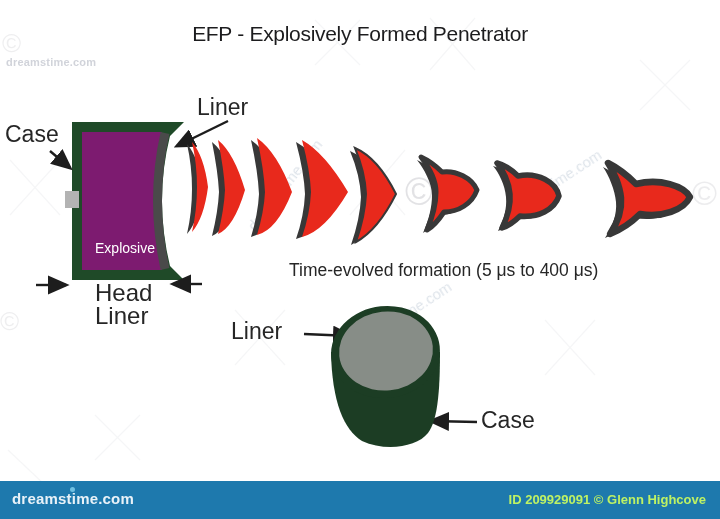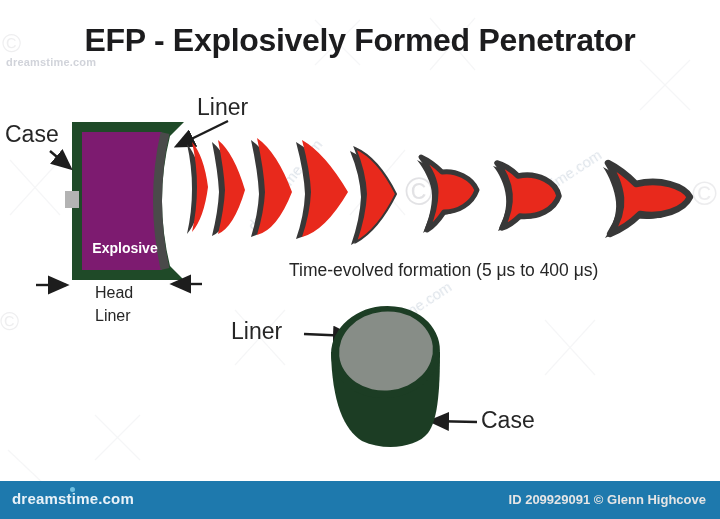--- a/index.html
+++ b/index.html
@@ -2,53 +2,53 @@
 <html style="--case-green: #1f4a28; --cylinder-green: #1c3d24; --explosive-purple: #7d1b70; --liner-gray: #4a4a4a; --detonator-gray: #b3b3b3; --projectile-red: #e8291c; --projectile-outline: #383838; --arrow-black: #1d1d1d; --footer-blue: #1e79ad; --cylinder-top-gray: #878d87;"><head>
 <meta charset="utf-8">
 <style>
   html,body{margin:0;padding:0;background:#fff;}
   .canvas{
     position:relative;width:720px;height:519px;overflow:hidden;background:#ffffff;
     font-family:"Liberation Sans",sans-serif;
   }
   .title{
     position:absolute;top:22px;left:0;width:720px;text-align:center;
-    font-size:32px;font-weight:700;color:#1c1c1e;letter-spacing:-0.3px;
+    font-size:21px;font-weight:400;color:#1c1c1e;letter-spacing:-0.3px;
   }
   .wm-small{
     position:absolute;top:56px;left:6px;font-size:11px;font-weight:700;
     color:#c9ccd4;opacity:.85;letter-spacing:.2px;
   }
   .label{
     position:absolute;color:#262626;font-weight:400;white-space:nowrap;
   }
   .lbl-case-left{top:121px;left:5px;font-size:23px;}
   .lbl-liner-top{top:94px;left:197px;font-size:23px;}
   .lbl-explosive{top:240px;left:84px;width:82px;text-align:center;
-    font-size:14px;color:#ffffff;font-weight:700;}
-  .lbl-headheight{top:281px;left:95px;font-size:16px;line-height:23px;}
+    font-size:14px;color:#ffffff;font-weight:400;}
+  .lbl-headheight{top:281px;left:95px;font-size:24px;line-height:23px;}
   .lbl-caption{top:260px;left:289px;font-size:17.5px;}
   .lbl-liner-cyl{top:318px;left:231px;font-size:23px;}
   .lbl-case-cyl{top:407px;left:481px;font-size:23px;}
   .illustration{position:absolute;top:0;left:0;}
   .footer{
     position:absolute;left:0;bottom:0;width:720px;height:38px;
     background:var(--footer-blue,#1e79ad);
   }
   .footer-brand{
     position:absolute;left:12px;top:9px;font-size:15px;font-weight:700;
     color:#e9f2f8;letter-spacing:.2px;
   }
   .footer-brand-dot{
     position:absolute;left:70px;top:6px;width:5px;height:5px;border-radius:50%;
     background:#6fc0e2;
   }
   .footer-credit{
     position:absolute;right:14px;top:11px;font-size:13px;font-weight:700;
-    color:#e5e5e5;
+    color:#bef264;
   }
 </style>
 </head>
 <body>
 
 <div class="canvas">
 
   <svg class="illustration" width="720" height="519" viewBox="0 0 720 519">
     <defs>
       <marker id="ah" markerWidth="9" markerHeight="8" refX="7.5" refY="4" orient="auto">

